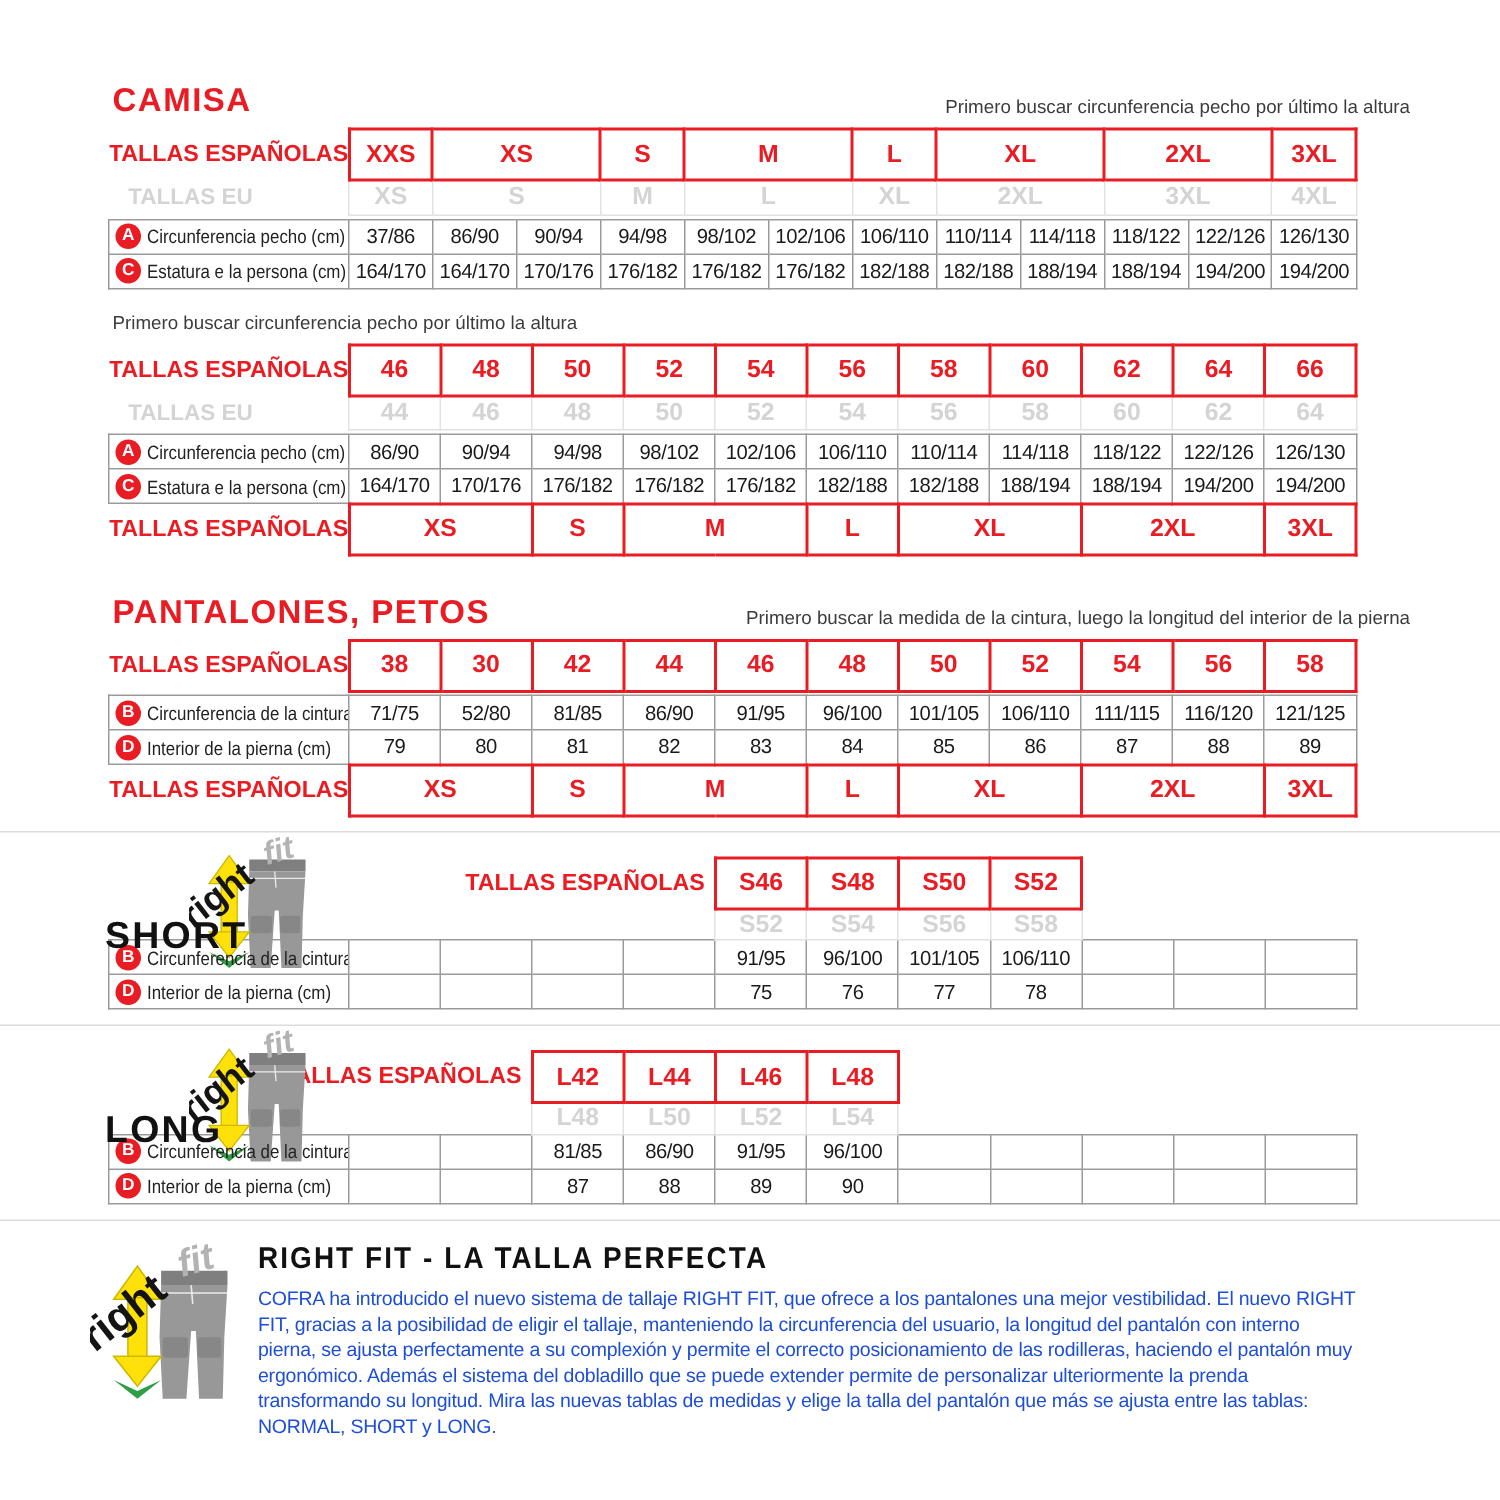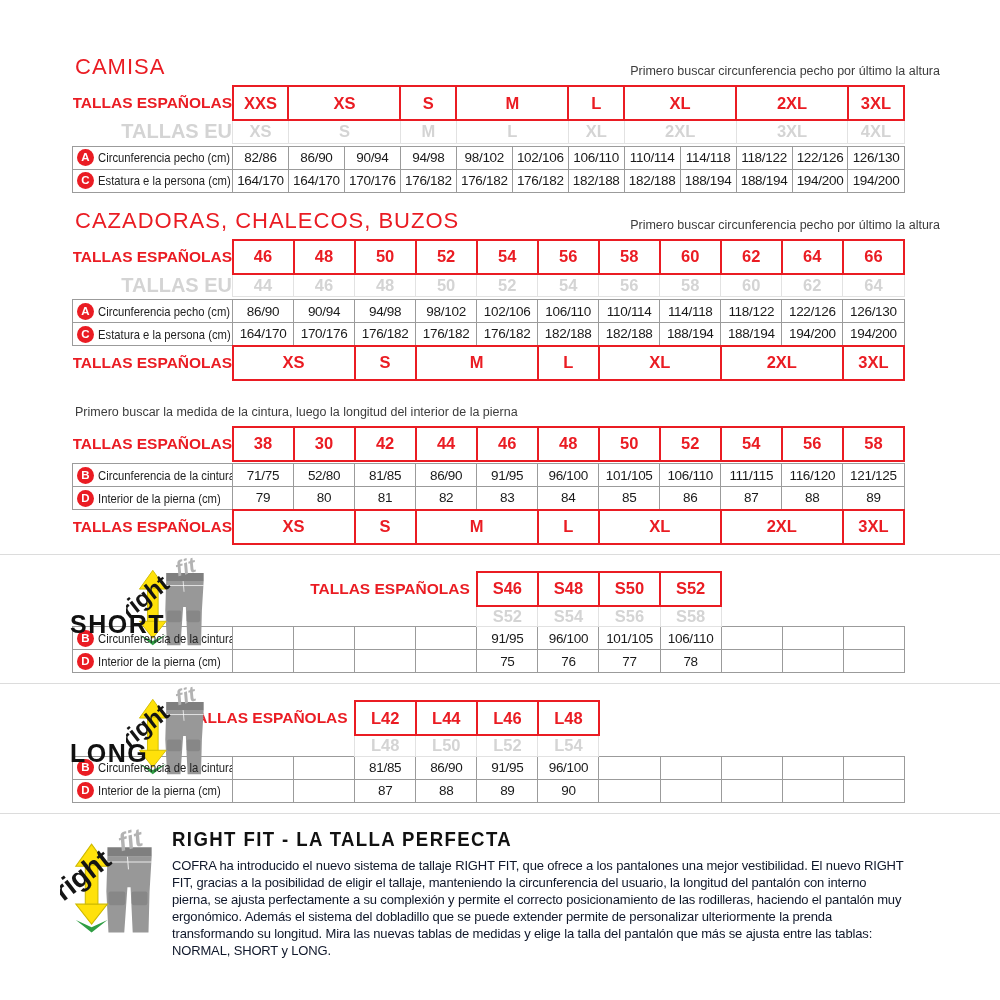--- a/index.html
+++ b/index.html
@@ -8,32 +8,32 @@
     width:1000px; height:1000px;
     font-family:"Liberation Sans", sans-serif;
     color:#1a1a1a;
     overflow:hidden;
   }
   .page { position:relative; width:1000px; height:1000px; background:#fff; }
   .content { padding:54px 60px 0 60px; }
 
   
   .sec-head { display:flex; justify-content:space-between; align-items:flex-end; margin:0 0 5px 15px; }
-  .sec-title { color:var(--red); font-weight:normal; font-size:22px; letter-spacing:1px; white-space:nowrap; }
+  .sec-title { color:var(--red); font-weight:bold; font-size:22px; letter-spacing:1px; white-space:nowrap; }
   .sec-note { font-size:12.5px; color:#3c3c3c; white-space:nowrap; padding-bottom:2px; }
 
   
   table.t { table-layout:fixed; border-collapse:collapse; width:833px; margin-left:12px; }
   col.col-label { width:160px; }
   td { text-align:center; vertical-align:middle; white-space:nowrap; overflow:hidden; font-size:13.5px; }
   td.c-red    { border:2px solid var(--red); color:var(--red); font-weight:bold; font-size:16.5px; height:34px; }
   td.c-gray   { border:1px solid #e2e2e2; color:#d4d4d4; font-weight:bold; font-size:16.5px; height:23px; }
   td.c-val    { border:1px solid #9b9b9b; height:23px; letter-spacing:-0.3px; }
   td.lbl-red  { color:var(--red); font-weight:bold; font-size:15.5px; text-align:right; padding-right:6px; }
-  td.lbl-gray { color:#d4d4d4; font-weight:bold; font-size:20px; text-align:right; padding-left:13px; }
+  td.lbl-gray { color:#d4d4d4; font-weight:bold; font-size:15px; text-align:left; padding-left:13px; }
   td.lbl-data { border:1px solid #9b9b9b; text-align:left; padding-left:2px; height:23px; }
   td.t-blank  { border:none; }
   tr.r-gap td { height:3px; border:none; padding:0; }
   tr.r-eu-s td { height:21px; }
 
   .badge {
     display:inline-block; width:17px; height:17px; border-radius:50%;
     background:var(--red); color:#fff; font-weight:bold; font-size:11.5px;
     line-height:17px; text-align:center; vertical-align:middle; margin:0 4px 0 2px;
   }
@@ -50,21 +50,21 @@
   .fit-title { position:absolute; left:10px; top:55px; font-size:25px; font-weight:bold;
                letter-spacing:1.5px; color:#111; }
   .fit-logo-sm { position:absolute; left:66px; top:0px; }
 
   
   .rf { position:relative; padding:14px 0 0 0; }
   .rf-logo { position:absolute; left:0; top:12px; }
   .rf-body { margin-left:112px; width:733px; }
   .rf-heading { font-size:20px; font-weight:bold; letter-spacing:1.5px; color:#111;
                 transform:scaleX(0.93); transform-origin:0 50%; white-space:nowrap; margin-bottom:6px; }
-  .rf-par { font-size:13px; line-height:17px; letter-spacing:-0.15px; color:#0f172a; }
+  .rf-par { font-size:13px; line-height:17px; letter-spacing:-0.15px; color:#1d4ed8; }
 
   .logo-right { font-family:"Liberation Sans", sans-serif; font-weight:bold; font-size:27px; fill:#141414; }
   .logo-fit   { font-family:"Liberation Sans", sans-serif; font-weight:bold; font-style:italic; font-size:24px; fill:#b3b3b3; }
 </style>
 </head>
 <body>
 
 <svg width="0" height="0" style="position:absolute" aria-hidden="true">
   <defs>
     <g id="fitlogo">
@@ -124,21 +124,21 @@
               <td colspan="1" class="c-gray">XL</td>
               <td colspan="2" class="c-gray">2XL</td>
               <td colspan="2" class="c-gray">3XL</td>
               <td colspan="1" class="c-gray">4XL</td>
             </tr>
       <tr class="r-gap">
               <td colspan="13"></td>
             </tr>
       <tr>
               <td colspan="1" class="lbl-data"><span class="badge">A</span><span class="lbl-txt">Circunferencia pecho (cm)</span></td>
-              <td class="c-val">82/86</td>
+              <td class="c-val">37/86</td>
               <td class="c-val">86/90</td>
               <td class="c-val">90/94</td>
               <td class="c-val">94/98</td>
               <td class="c-val">98/102</td>
               <td class="c-val">102/106</td>
               <td class="c-val">106/110</td>
               <td class="c-val">110/114</td>
               <td class="c-val">114/118</td>
               <td class="c-val">118/122</td>
               <td class="c-val">122/126</td>
@@ -158,21 +158,20 @@
               <td class="c-val">188/194</td>
               <td class="c-val">194/200</td>
               <td class="c-val">194/200</td>
             </tr>
     </tbody>
         </table>
   </div>
 
   <div class="sec">
     <div class="sec-head">
-      <div class="sec-title">CAZADORAS, CHALECOS, BUZOS</div>
       <div class="sec-note">Primero buscar circunferencia pecho por último la altura</div>
     </div>
     <table class="t">
       <colgroup>
             <col class="col-label">
             <col span="11">
           </colgroup>
       <tbody>
             <tr>
               <td colspan="1" class="lbl-red">TALLAS ESPAÑOLAS</td>
@@ -242,20 +241,21 @@
               <td colspan="2" class="c-red">XL</td>
               <td colspan="2" class="c-red">2XL</td>
               <td colspan="1" class="c-red">3XL</td>
             </tr>
     </tbody>
         </table>
   </div>
 
   <div class="sec pant">
     <div class="sec-head">
+      <div class="sec-title">PANTALONES, PETOS</div>
       <div class="sec-note">Primero buscar la medida de la cintura, luego la longitud del interior de la pierna</div>
     </div>
     <table class="t">
       <colgroup>
             <col class="col-label">
             <col span="11">
           </colgroup>
       <tbody>
             <tr>
               <td colspan="1" class="lbl-red">TALLAS ESPAÑOLAS</td>

